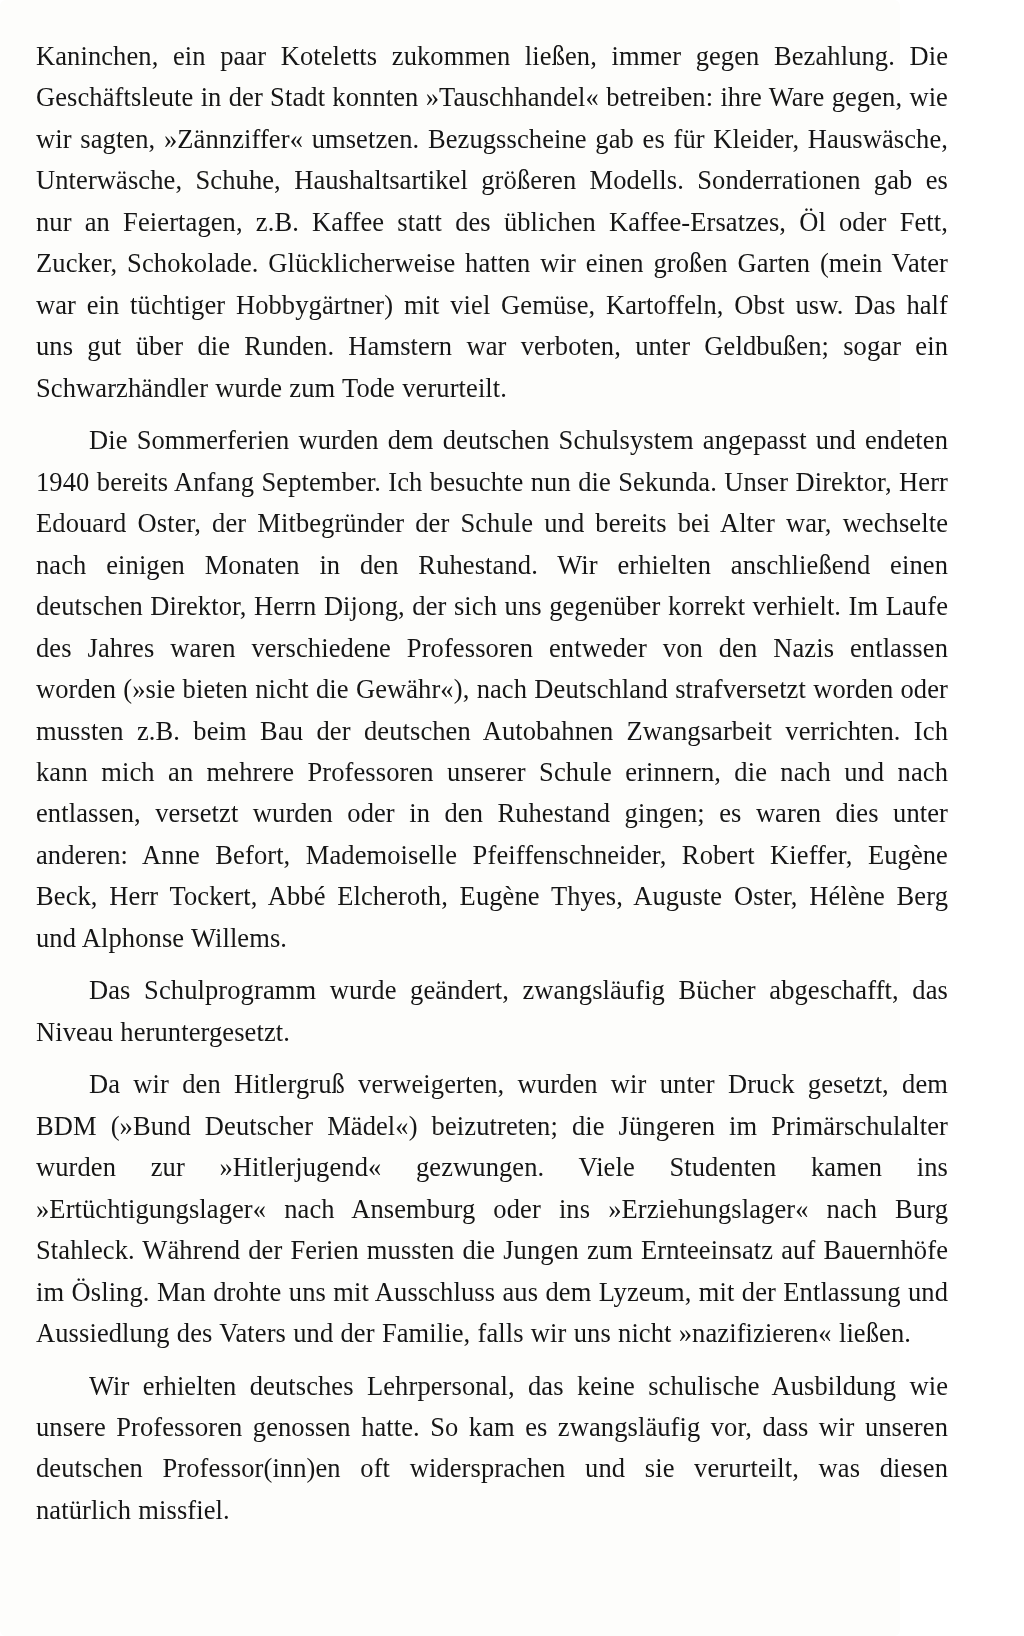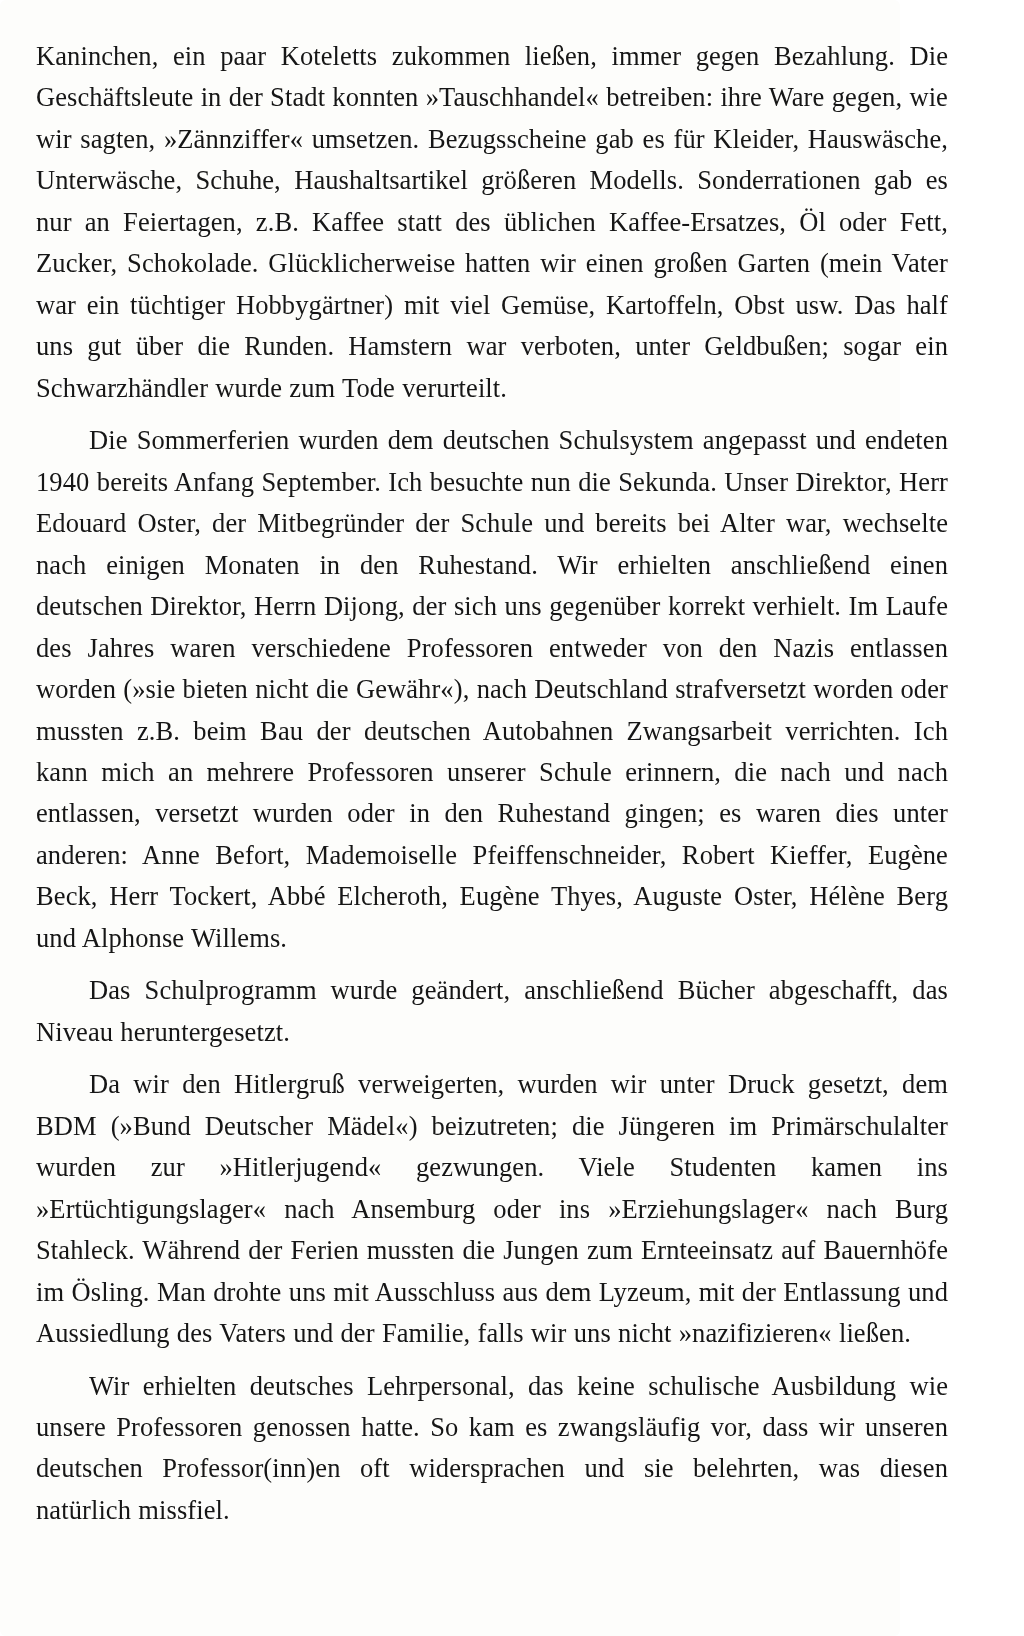--- a/index.html
+++ b/index.html
@@ -47,18 +47,18 @@
   }
 </style>
 </head>
 <body>
 
 <div class="page">
   <div class="page-inner">
     <div class="body-text">
       <p class="para">Kaninchen, ein paar Koteletts zukommen ließen, immer gegen Bezahlung. Die Geschäftsleute in der Stadt konnten »Tauschhandel« betreiben: ihre Ware gegen, wie wir sagten, »Zännziffer« umsetzen. Bezugsscheine gab es für Kleider, Hauswäsche, Unterwäsche, Schuhe, Haushaltsartikel größeren Modells. Sonderrationen gab es nur an Feiertagen, z.B. Kaffee statt des üblichen Kaffee-Ersatzes, Öl oder Fett, Zucker, Schokolade. Glücklicherweise hatten wir einen großen Garten (mein Vater war ein tüchtiger Hobbygärtner) mit viel Gemüse, Kartoffeln, Obst usw. Das half uns gut über die Runden. Hamstern war verboten, unter Geldbußen; sogar ein Schwarzhändler wurde zum Tode verurteilt.</p>
       <p class="para indent">Die Sommerferien wurden dem deutschen Schulsystem angepasst und endeten 1940 bereits Anfang September. Ich besuchte nun die Sekunda. Unser Direktor, Herr Edouard Oster, der Mitbegründer der Schule und bereits bei Alter war, wechselte nach einigen Monaten in den Ruhestand. Wir erhielten anschließend einen deutschen Direktor, Herrn Dijong, der sich uns gegenüber korrekt verhielt. Im Laufe des Jahres waren verschiedene Professoren entweder von den Nazis entlassen worden (»sie bieten nicht die Gewähr«), nach Deutschland strafversetzt worden oder mussten z.B. beim Bau der deutschen Autobahnen Zwangsarbeit verrichten. Ich kann mich an mehrere Professoren unserer Schule erinnern, die nach und nach entlassen, versetzt wurden oder in den Ruhestand gingen; es waren dies unter anderen: Anne Befort, Mademoiselle Pfeiffenschneider, Robert Kieffer, Eugène Beck, Herr Tockert, Abbé Elcheroth, Eugène Thyes, Auguste Oster, Hélène Berg und Alphonse Willems.</p>
-      <p class="para indent">Das Schulprogramm wurde geändert, anschließend Bücher abgeschafft, das Niveau heruntergesetzt.</p>
+      <p class="para indent">Das Schulprogramm wurde geändert, zwangsläufig Bücher abgeschafft, das Niveau heruntergesetzt.</p>
       <p class="para indent">Da wir den Hitlergruß verweigerten, wurden wir unter Druck gesetzt, dem BDM (»Bund Deutscher Mädel«) beizutreten; die Jüngeren im Primärschulalter wurden zur »Hitlerjugend« gezwungen. Viele Studenten kamen ins »Ertüchtigungslager« nach Ansemburg oder ins »Erziehungslager« nach Burg Stahleck. Während der Ferien mussten die Jungen zum Ernteeinsatz auf Bauernhöfe im Ösling. Man drohte uns mit Ausschluss aus dem Lyzeum, mit der Entlassung und Aussiedlung des Vaters und der Familie, falls wir uns nicht »nazifizieren« ließen.</p>
-      <p class="para indent">Wir erhielten deutsches Lehrpersonal, das keine schulische Ausbildung wie unsere Professoren genossen hatte. So kam es zwangsläufig vor, dass wir unseren deutschen Professor(inn)en oft widersprachen und sie belehrten, was diesen natürlich missfiel.</p>
+      <p class="para indent">Wir erhielten deutsches Lehrpersonal, das keine schulische Ausbildung wie unsere Professoren genossen hatte. So kam es zwangsläufig vor, dass wir unseren deutschen Professor(inn)en oft widersprachen und sie verurteilt, was diesen natürlich missfiel.</p>
     </div>
   </div>
 </div>
 
 </body></html>

